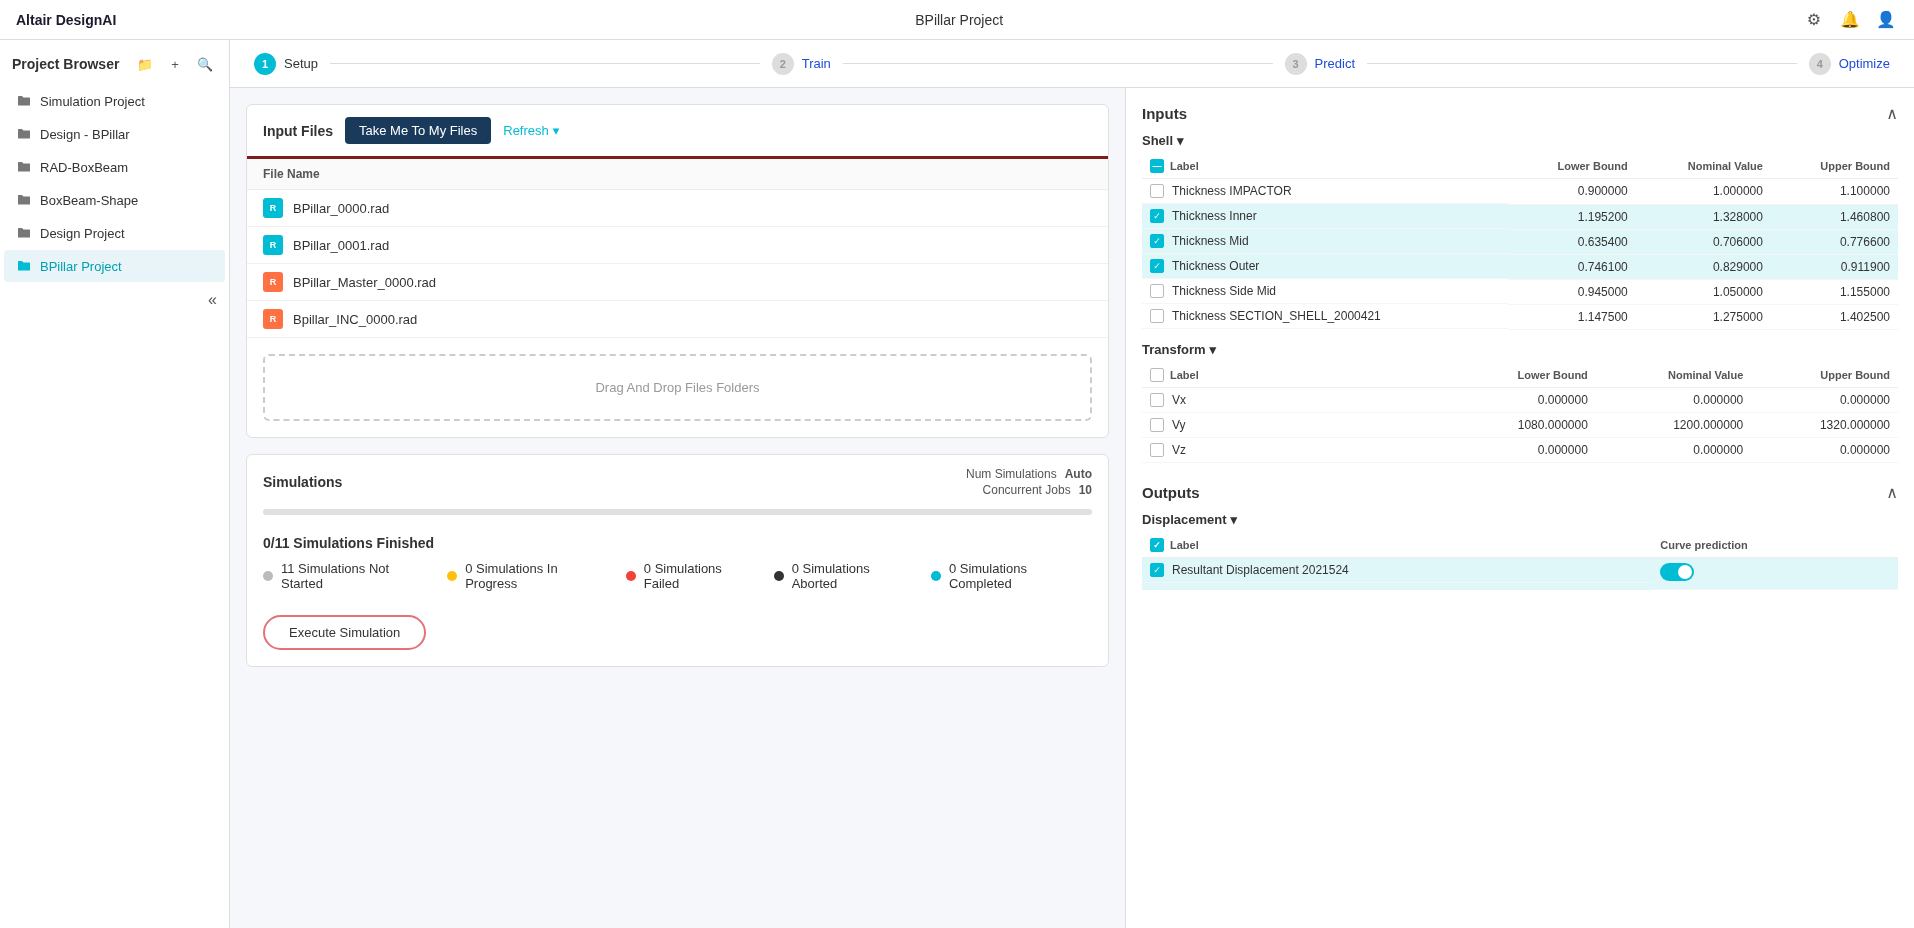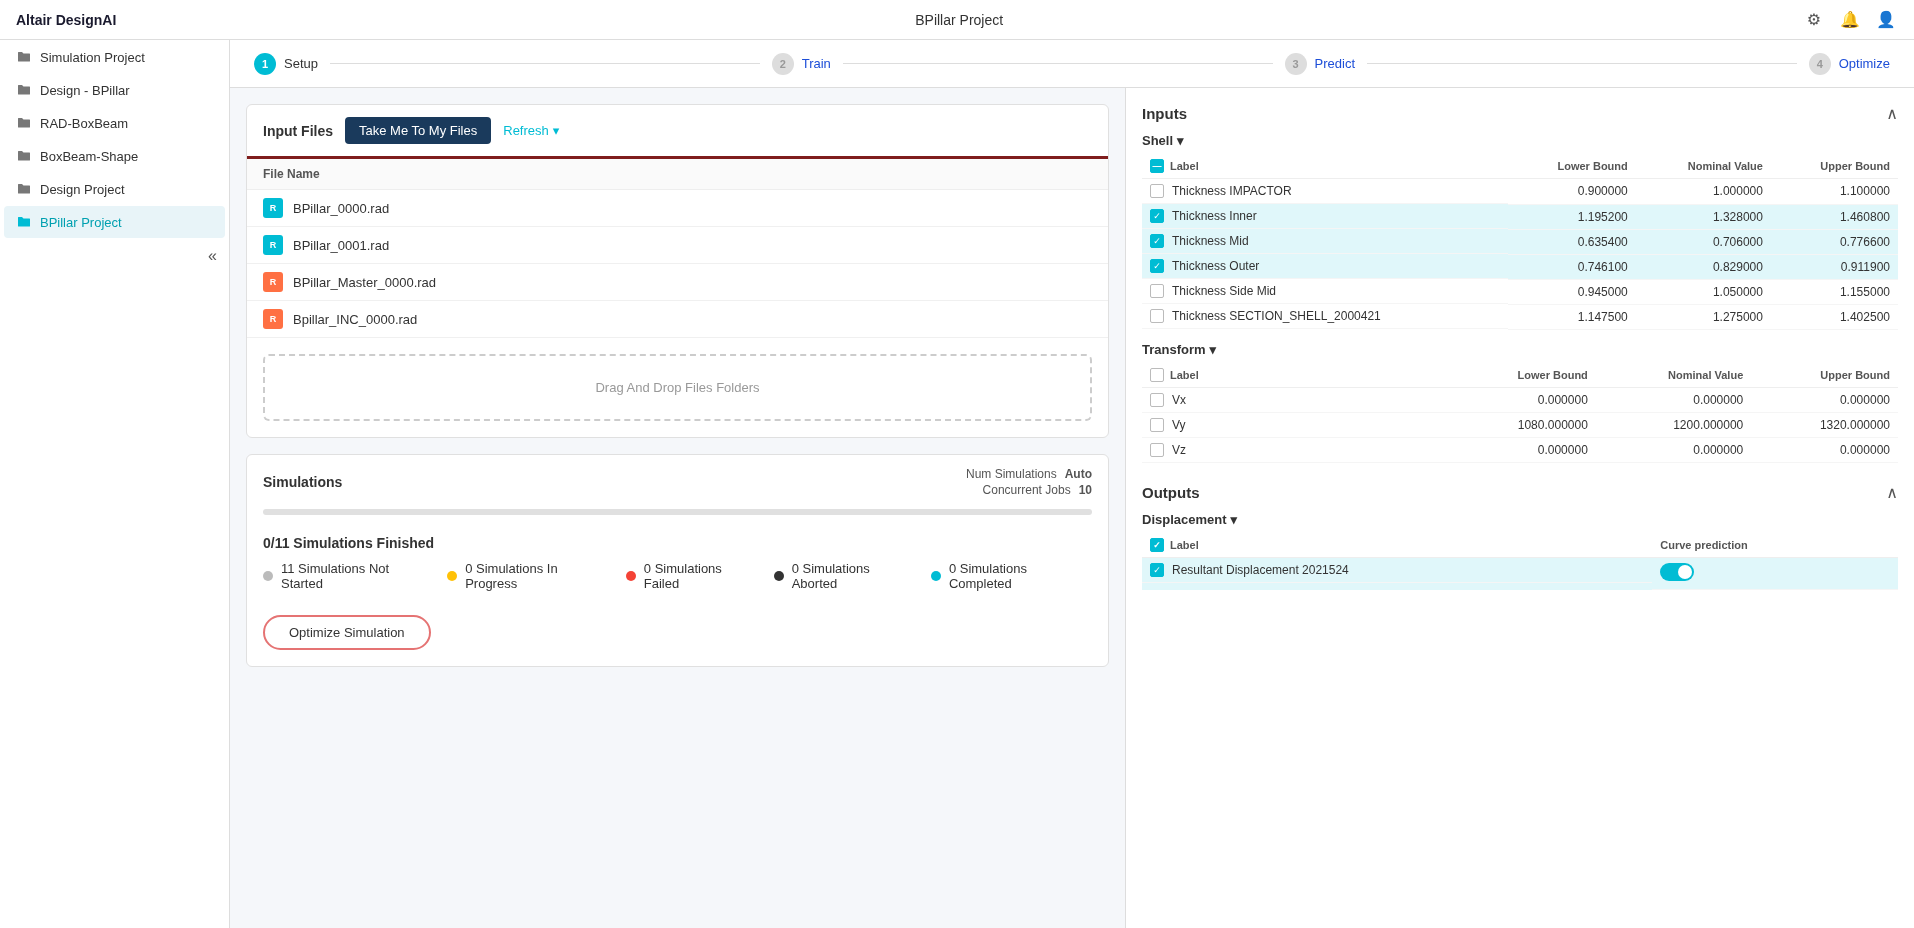--- a/index.html
+++ b/index.html
@@ -141,20 +141,28 @@
   <div class="topbar-right">
     <div class="topbar-icon">⚙</div>
     <div class="topbar-icon">🔔</div>
     <div class="topbar-icon">👤</div>
   </div>
 </div>
 
 <div class="main-layout">
 
   <div class="sidebar">
+    <div class="sidebar-header">
+      <span class="sidebar-title">Project Browser</span>
+      <div class="sidebar-actions">
+        <div class="sidebar-action-btn">📁</div>
+        <div class="sidebar-action-btn">+</div>
+        <div class="sidebar-action-btn">🔍</div>
+      </div>
+    </div>
 
     <div id="sidebar-items">
         <div class="sidebar-item">
           <span class="sidebar-item-icon">
             <svg width="14" height="12" viewBox="0 0 14 12" fill="none">
               <path d="M1 1.5A.5.5 0 011.5 1H5l1.5 1.5H12.5a.5.5 0 01.5.5v7a.5.5 0 01-.5.5h-11A.5.5 0 011 10V1.5z" fill="#777"></path>
             </svg>
           </span>
           <span class="sidebar-item-label">Simulation Project</span>
         </div>
@@ -308,21 +316,21 @@
                   <span class="status-dot dot-black"></span>
                   <span>0 Simulations Aborted</span>
                 </li>
                 <li class="sim-status-item">
                   <span class="status-dot dot-teal"></span>
                   <span>0 Simulations Completed</span>
                 </li>
               </ul>
           </div>
           <div class="execute-btn-wrap">
-            <button class="execute-btn">Optimize Simulation</button>
+            <button class="execute-btn">Execute Simulation</button>
           </div>
         </div>
 
       </div>
 
       <div class="right-panel">
 
         <div class="panel-section">
           <div class="panel-section-header">
             <span class="panel-section-title">Inputs</span>

